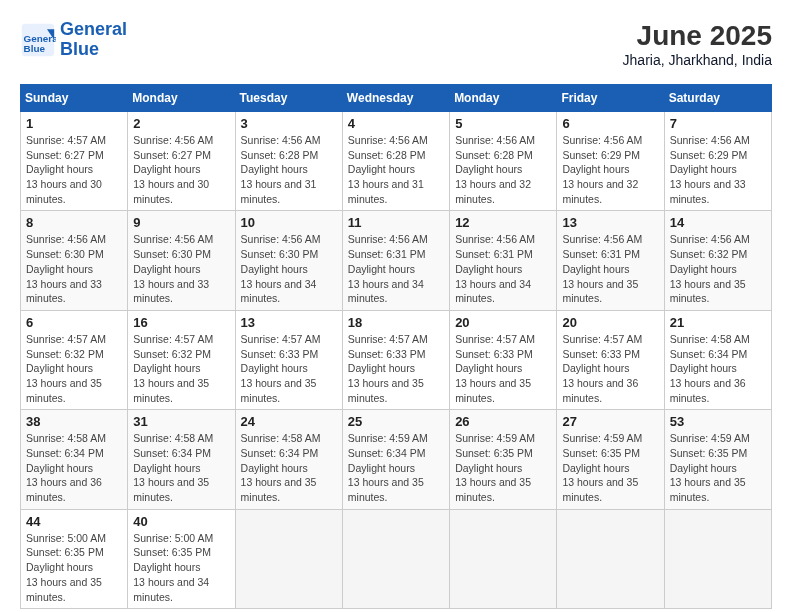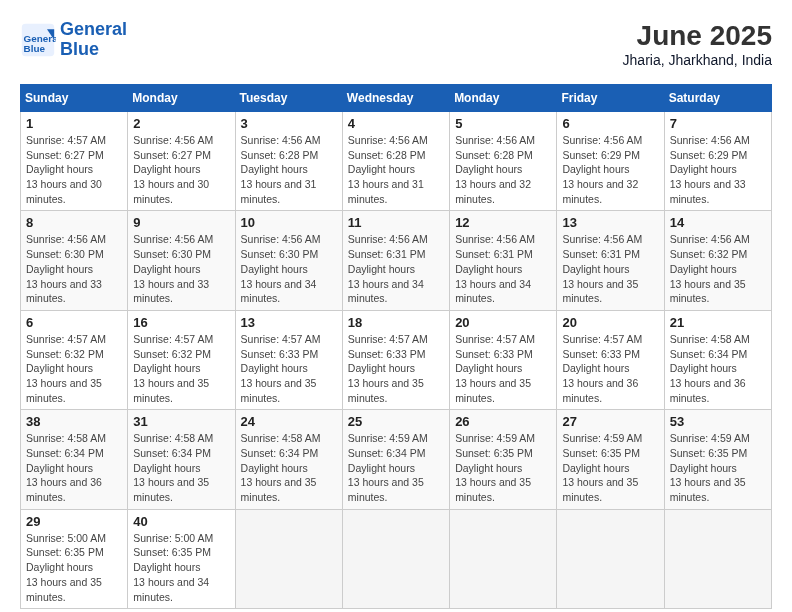--- a/index.html
+++ b/index.html
@@ -237,21 +237,21 @@
           <span class="day-num">27</span>
           <div class="day-info">Sunrise: 4:59 AM<br>Sunset: 6:35 PM<br>Daylight hours<br>13 hours and 35 minutes.</div>
         </td>
         <td>
           <span class="day-num">53</span>
           <div class="day-info">Sunrise: 4:59 AM<br>Sunset: 6:35 PM<br>Daylight hours<br>13 hours and 35 minutes.</div>
         </td>
       </tr>
       <tr>
         <td>
-          <span class="day-num">29</span>
+          <span class="day-num">44</span>
           <div class="day-info">Sunrise: 5:00 AM<br>Sunset: 6:35 PM<br>Daylight hours<br>13 hours and 35 minutes.</div>
         </td>
         <td>
           <span class="day-num">40</span>
           <div class="day-info">Sunrise: 5:00 AM<br>Sunset: 6:35 PM<br>Daylight hours<br>13 hours and 34 minutes.</div>
         </td>
         <td class="empty"></td>
         <td class="empty"></td>
         <td class="empty"></td>
         <td class="empty"></td>

